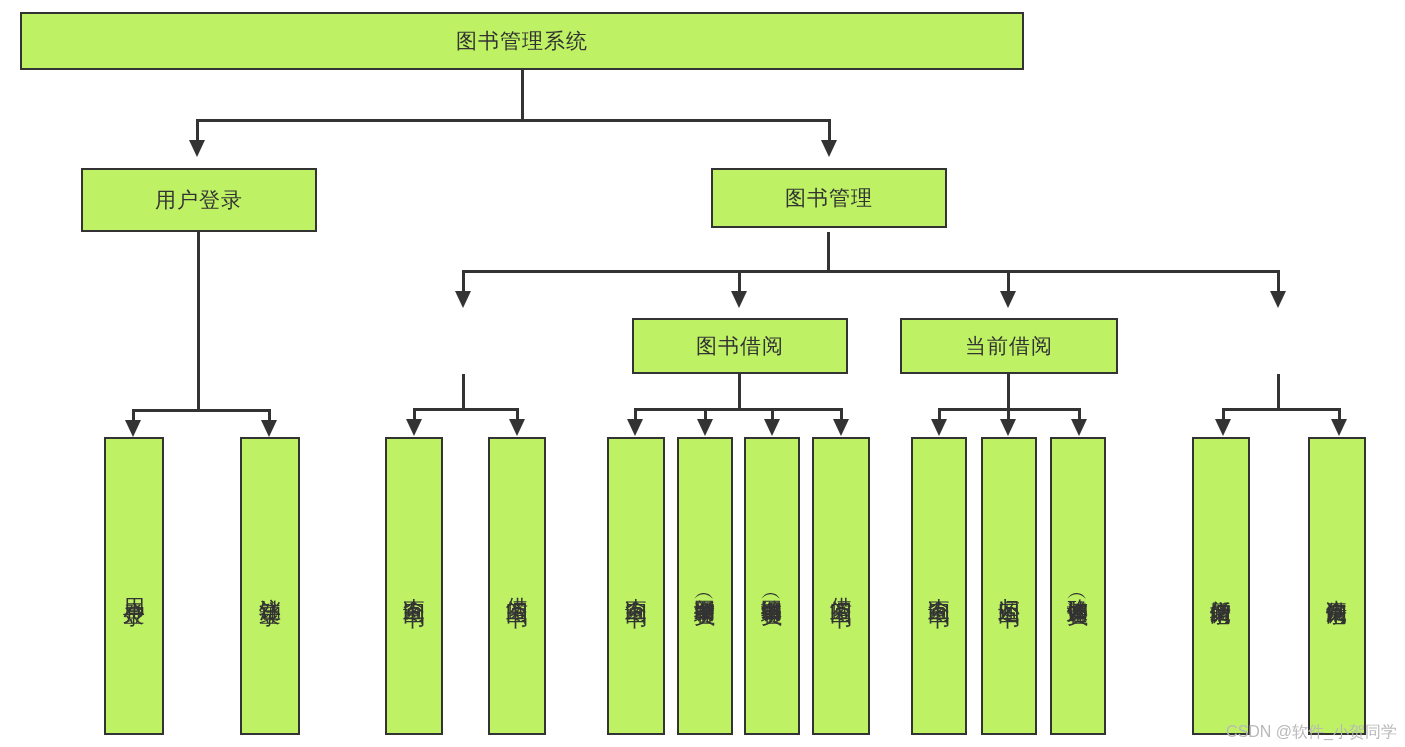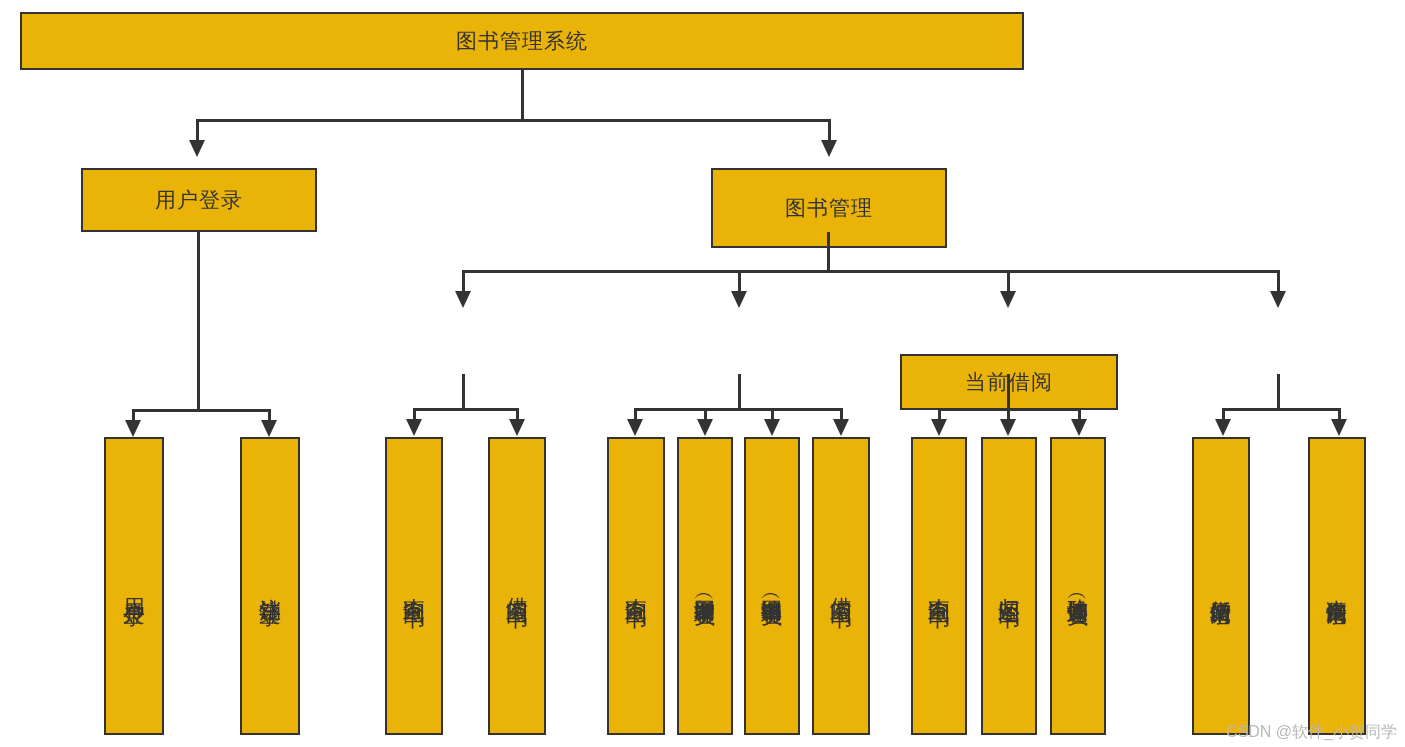--- a/index.html
+++ b/index.html
@@ -9,21 +9,21 @@
     background:#ffffff;
     font-family:"Liberation Sans","DejaVu Sans",sans-serif;
     overflow:hidden;
   }
   #canvas{position:relative;width:1405px;height:747px;}
 
   
   .node{
     position:absolute;
     box-sizing:border-box;
-    background:#eab308;
+    background:#bef264;
     border:2px solid #333333;
     color:#333333;
     display:flex;
     align-items:center;
     justify-content:center;
     text-align:center;
     line-height:1.18;
   }
   .node.h{            
     font-size:21px;
@@ -82,21 +82,21 @@
 
   <div class="ln vline" style="left:196px;top:119px;height:22px;"></div>
   <div class="arrow" style="left:189px;top:140px;"></div>
 
   <div class="ln vline" style="left:828px;top:119px;height:22px;"></div>
   <div class="arrow" style="left:821px;top:140px;"></div>
 
   <div class="node h" style="left:81px;top:168px;width:236px;height:64px;">
     <span>用户登录</span>
   </div>
-  <div class="node h" style="left:711px;top:168px;width:236px;height:80px;">
+  <div class="node h" style="left:711px;top:168px;width:236px;height:60px;">
     <span>图书管理</span>
   </div>
 
   <div class="ln vline" style="left:197px;top:232px;height:180px;"></div>
   <div class="ln hline" style="left:132px;top:409px;width:138px;"></div>
   <div class="ln vline" style="left:132px;top:409px;height:12px;"></div>
   <div class="arrow" style="left:125px;top:420px;"></div>
   <div class="ln vline" style="left:268px;top:409px;height:12px;"></div>
   <div class="arrow" style="left:261px;top:420px;"></div>
 
@@ -104,21 +104,24 @@
   <div class="ln hline" style="left:462px;top:270px;width:818px;"></div>
   <div class="ln vline" style="left:462px;top:270px;height:22px;"></div>
   <div class="arrow" style="left:455px;top:291px;"></div>
   <div class="ln vline" style="left:738px;top:270px;height:22px;"></div>
   <div class="arrow" style="left:731px;top:291px;"></div>
   <div class="ln vline" style="left:1007px;top:270px;height:22px;"></div>
   <div class="arrow" style="left:1000px;top:291px;"></div>
   <div class="ln vline" style="left:1277px;top:270px;height:22px;"></div>
   <div class="arrow" style="left:1270px;top:291px;"></div>
 
-  <div class="node h" style="left:900px;top:318px;width:218px;height:56px;margin-top:36px;">
+  <div class="node h" style="left:632px;top:318px;width:216px;height:56px;">
+    <span>图书借阅</span>
+  </div>
+  <div class="node h" style="left:900px;top:318px;width:218px;height:56px;">
     <span>当前借阅</span>
   </div>
 
   <div class="ln vline" style="left:462px;top:374px;height:36px;"></div>
   <div class="ln hline" style="left:413px;top:408px;width:106px;"></div>
   <div class="ln vline" style="left:413px;top:408px;height:12px;"></div>
   <div class="arrow" style="left:406px;top:419px;"></div>
   <div class="ln vline" style="left:516px;top:408px;height:12px;"></div>
   <div class="arrow" style="left:509px;top:419px;"></div>
 

